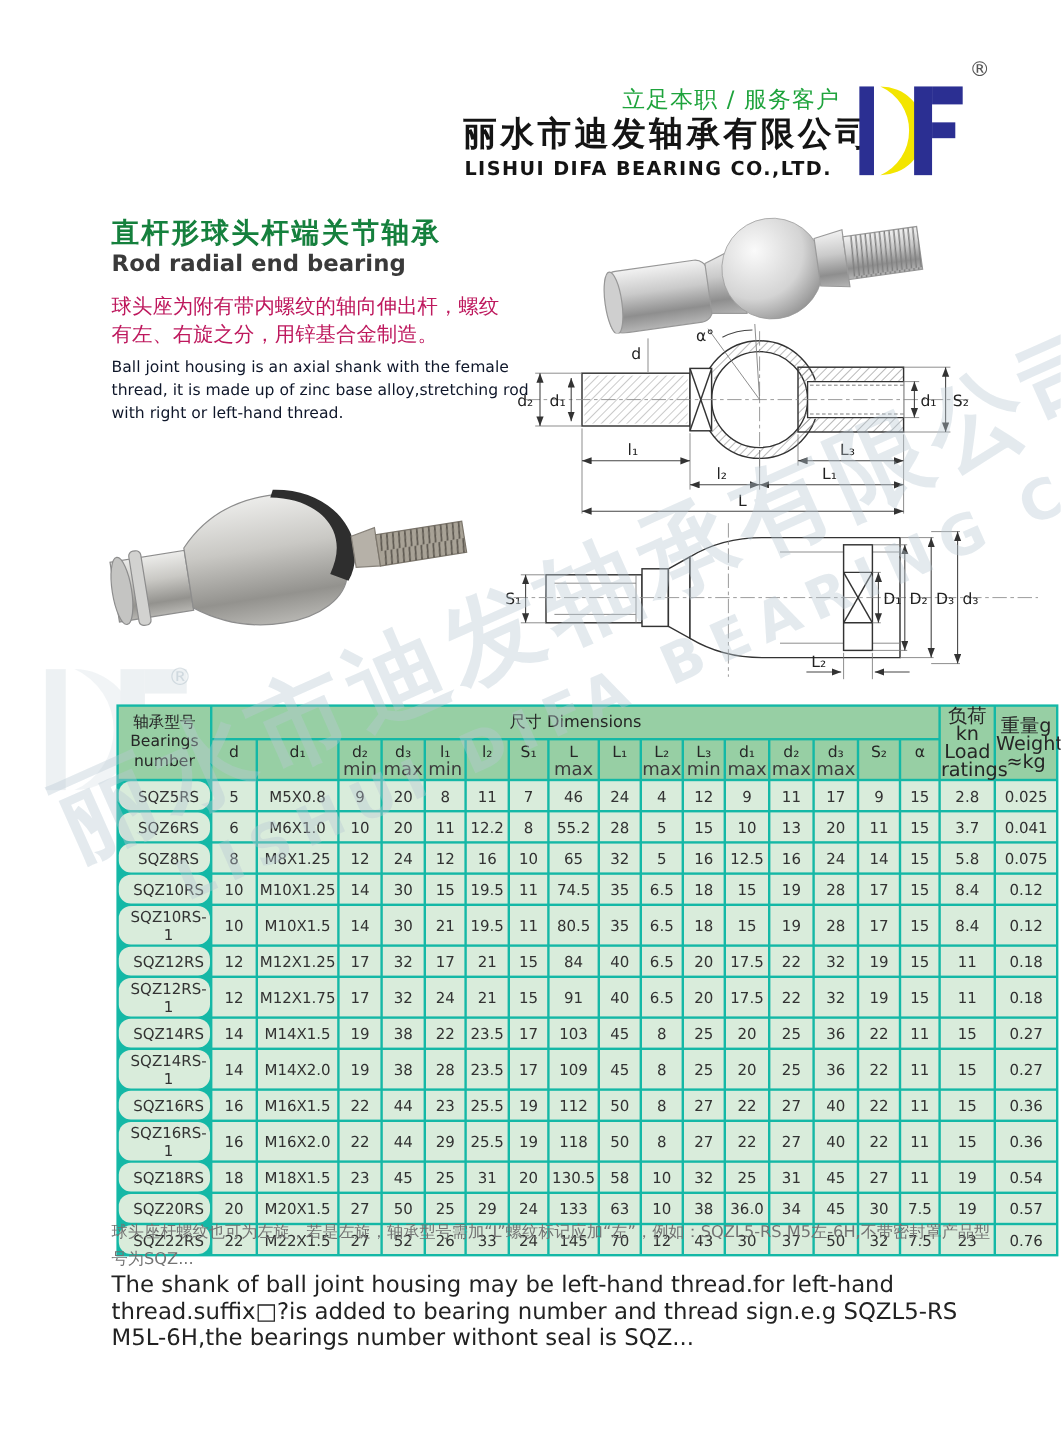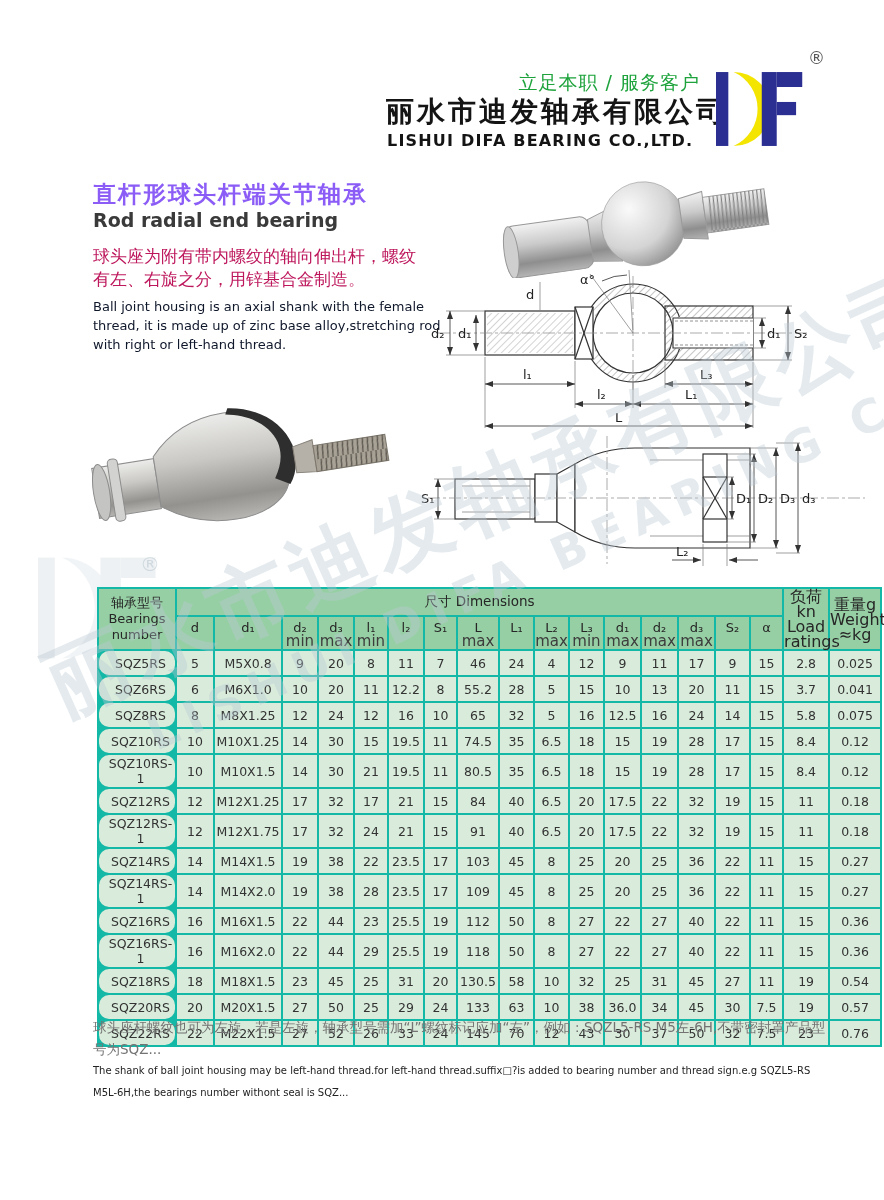--- a/index.html
+++ b/index.html
@@ -11,21 +11,21 @@
           font-size:19px;font-weight:normal;color:#1ea33c;letter-spacing:1px;}
   .company-zh{position:absolute;left:386px;top:93px;font-size:28px;font-weight:bold;
           color:#141414;letter-spacing:3px;}
   .company-en{position:absolute;left:387px;top:131px;font-size:16px;font-weight:bold;
           color:#141414;letter-spacing:1.2px;}
   .logo{position:absolute;left:716px;top:66px;width:88px;height:86px;}
   .logo-r{position:absolute;left:808px;top:48px;font-size:17px;color:#555;}
 
   
   .title-zh{position:absolute;left:93px;top:179px;font-size:23px;font-weight:bold;
-          color:#8b5cf6;letter-spacing:2px;}
+          color:#15803d;letter-spacing:2px;}
   .title-en{position:absolute;left:93px;top:209px;font-size:19px;font-weight:bold;color:#3a3a3a;text-align:right;}
   .desc-zh{position:absolute;left:93px;top:245px;width:330px;font-size:17px;
           line-height:23px;color:#be185d;}
   .desc-en{position:absolute;left:93px;top:297px;width:355px;font-size:13px;
           line-height:19px;color:#0f172a;}
 
   
   .photo1{position:absolute;left:497px;top:160px;z-index:2;}
   .photo2{position:absolute;left:85px;top:380px;z-index:2;}
   .fig1{position:absolute;left:430px;top:268px;z-index:1;}
@@ -57,21 +57,21 @@
   .spec-table td.model{text-align:center;padding-left:7px;border-radius:10px;}
   th.corner div{font-size:13px;line-height:16px;}
   th.dims{font-size:13.5px;height:26px;}
   th.load div,th.weight div{font-size:16px;line-height:15px;}
   .col-t{font-size:13px;line-height:15px;}
   .col-n{font-size:15px;line-height:12px;color:#3c3c3c;min-height:12px;}
 
   
   .notes{position:absolute;left:93px;top:1016px;width:740px;z-index:3;}
   .note-zh{font-size:13.5px;line-height:22px;color:#737373;}
-  .note-en{font-size:10px;line-height:22px;color:#222;}
+  .note-en{font-size:19px;line-height:22px;color:#222;}
 </style>
 </head>
 <body>
 
 <div class="page">
 
   <svg class="wm-logo" viewBox="0 0 100 92">
     <rect x="0" y="4" width="14" height="84" fill="#8fa5b2"></rect>
     <path d="M20,4 A46,46 0 0 1 20,88 A42,42 0 0 0 20,4 Z" fill="#a9bcc7"></path>
     <rect x="52" y="4" width="17" height="84" fill="#8fa5b2"></rect>

